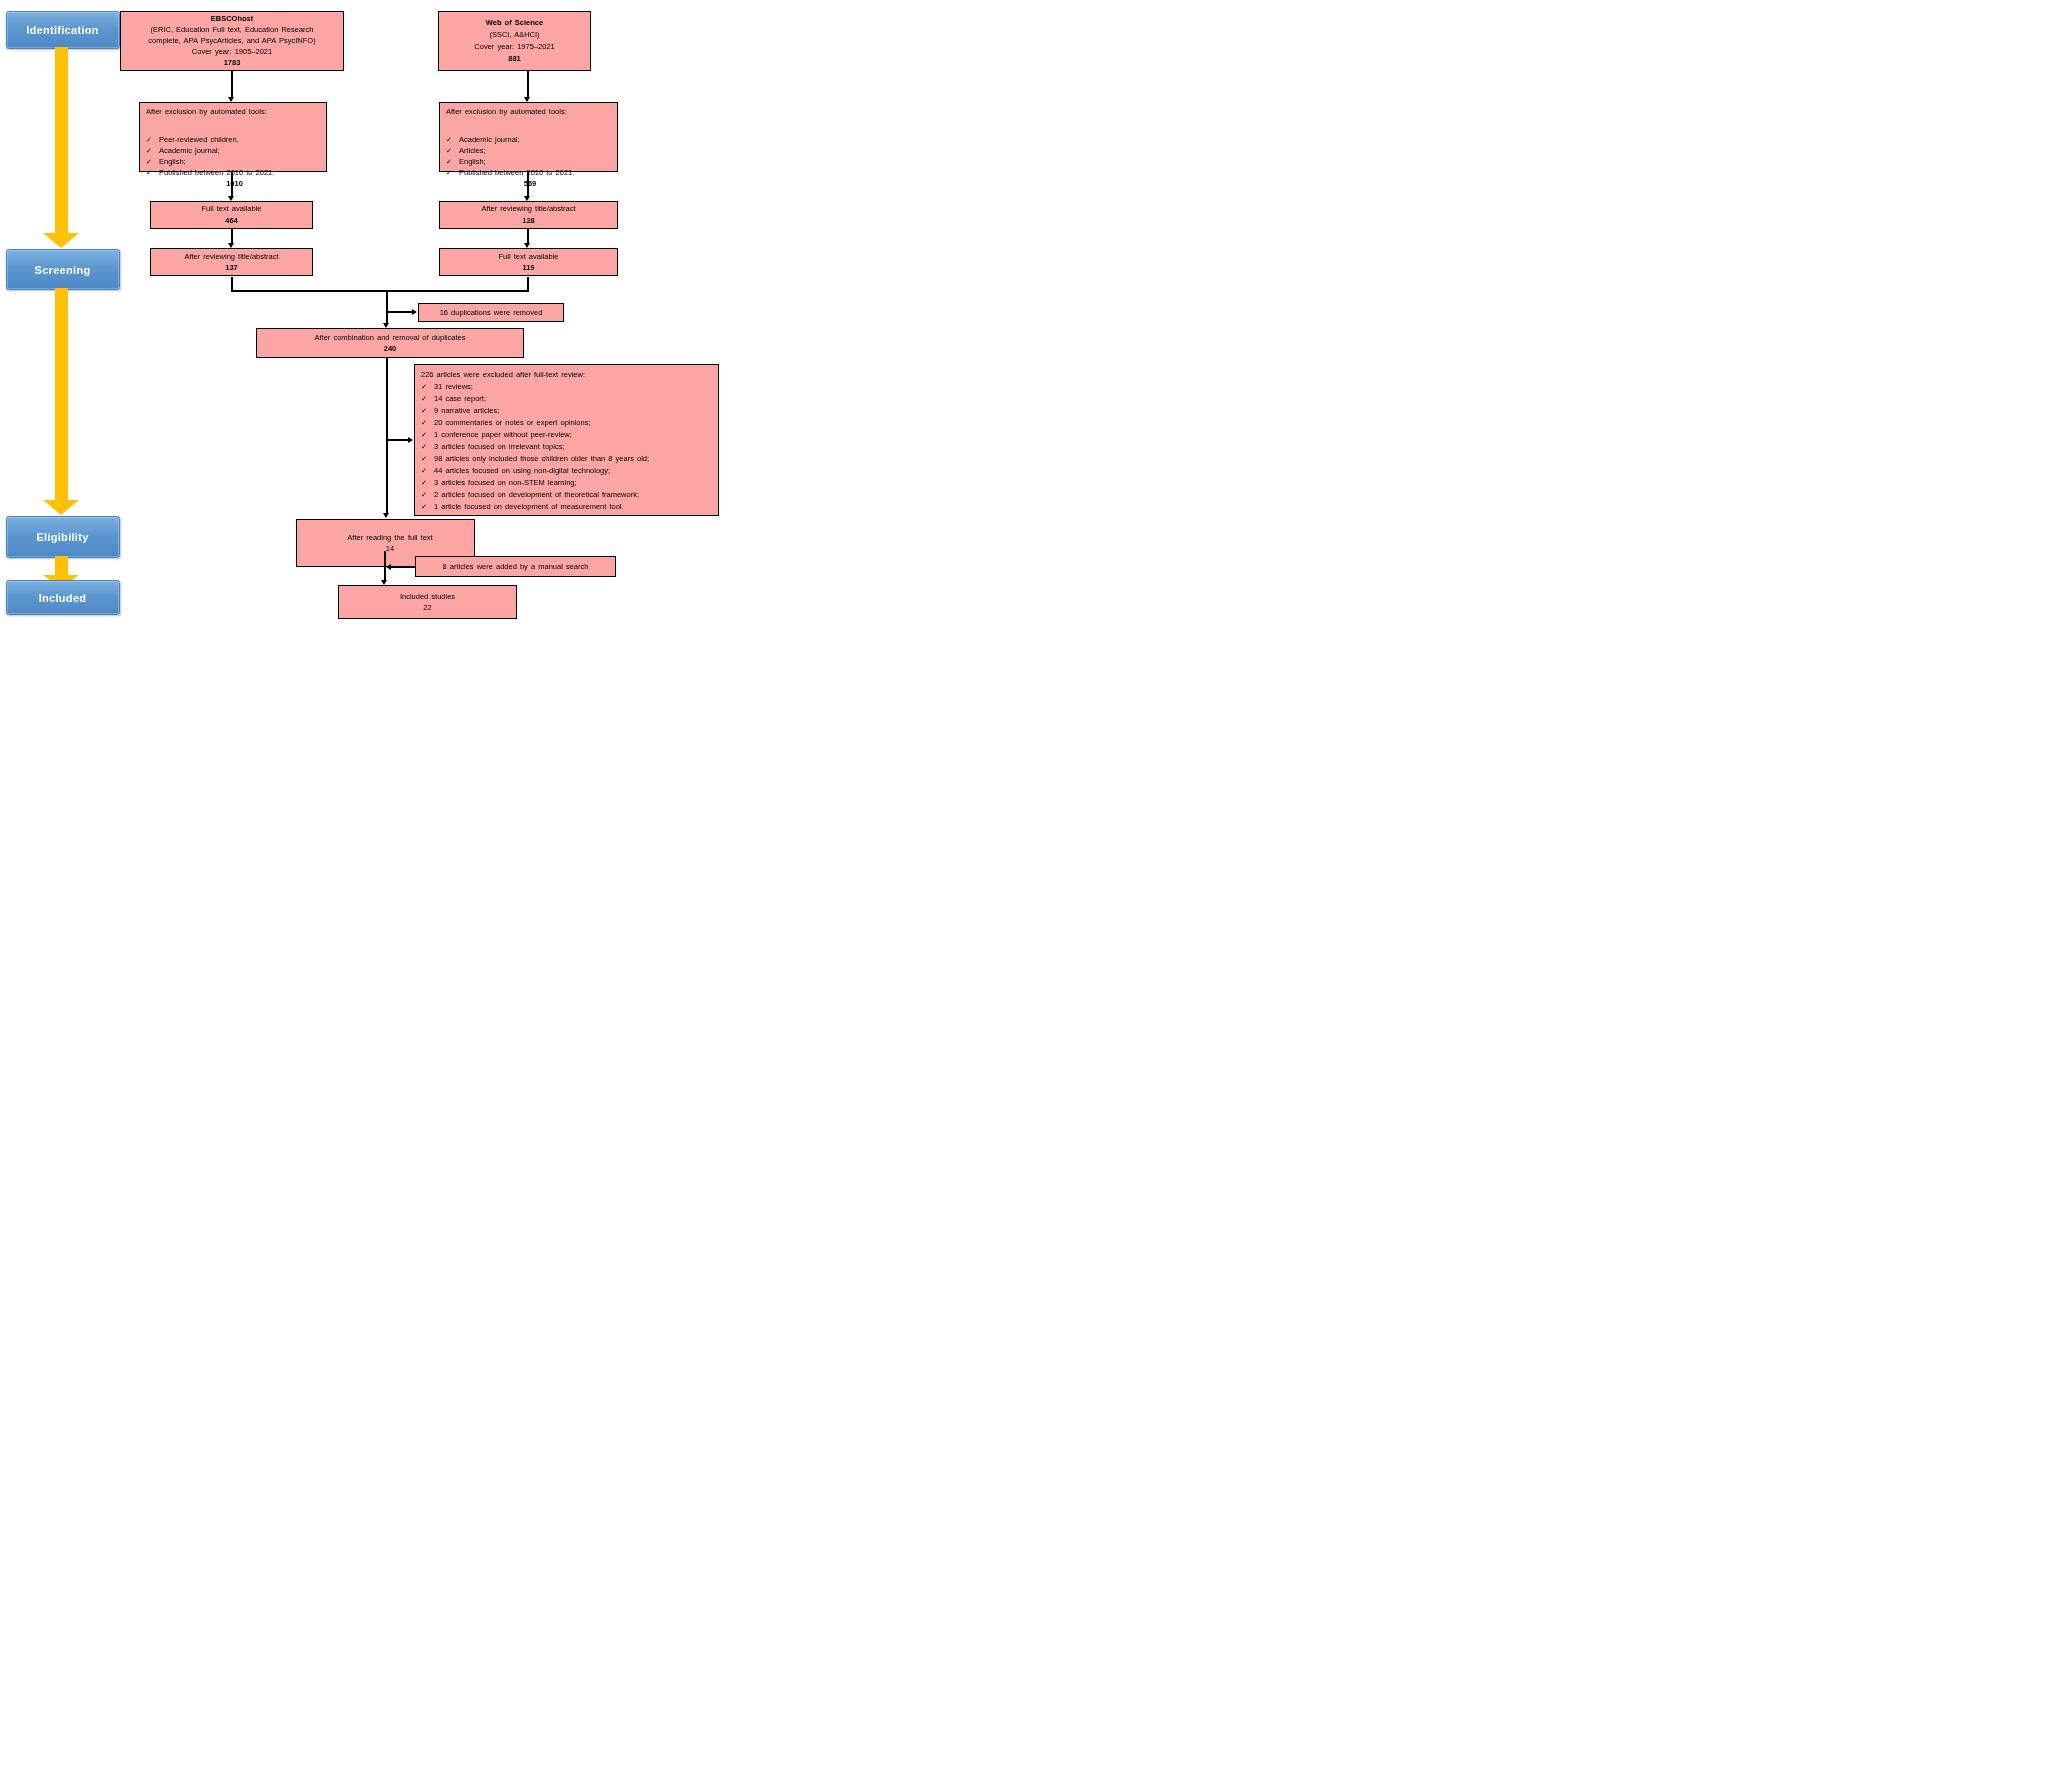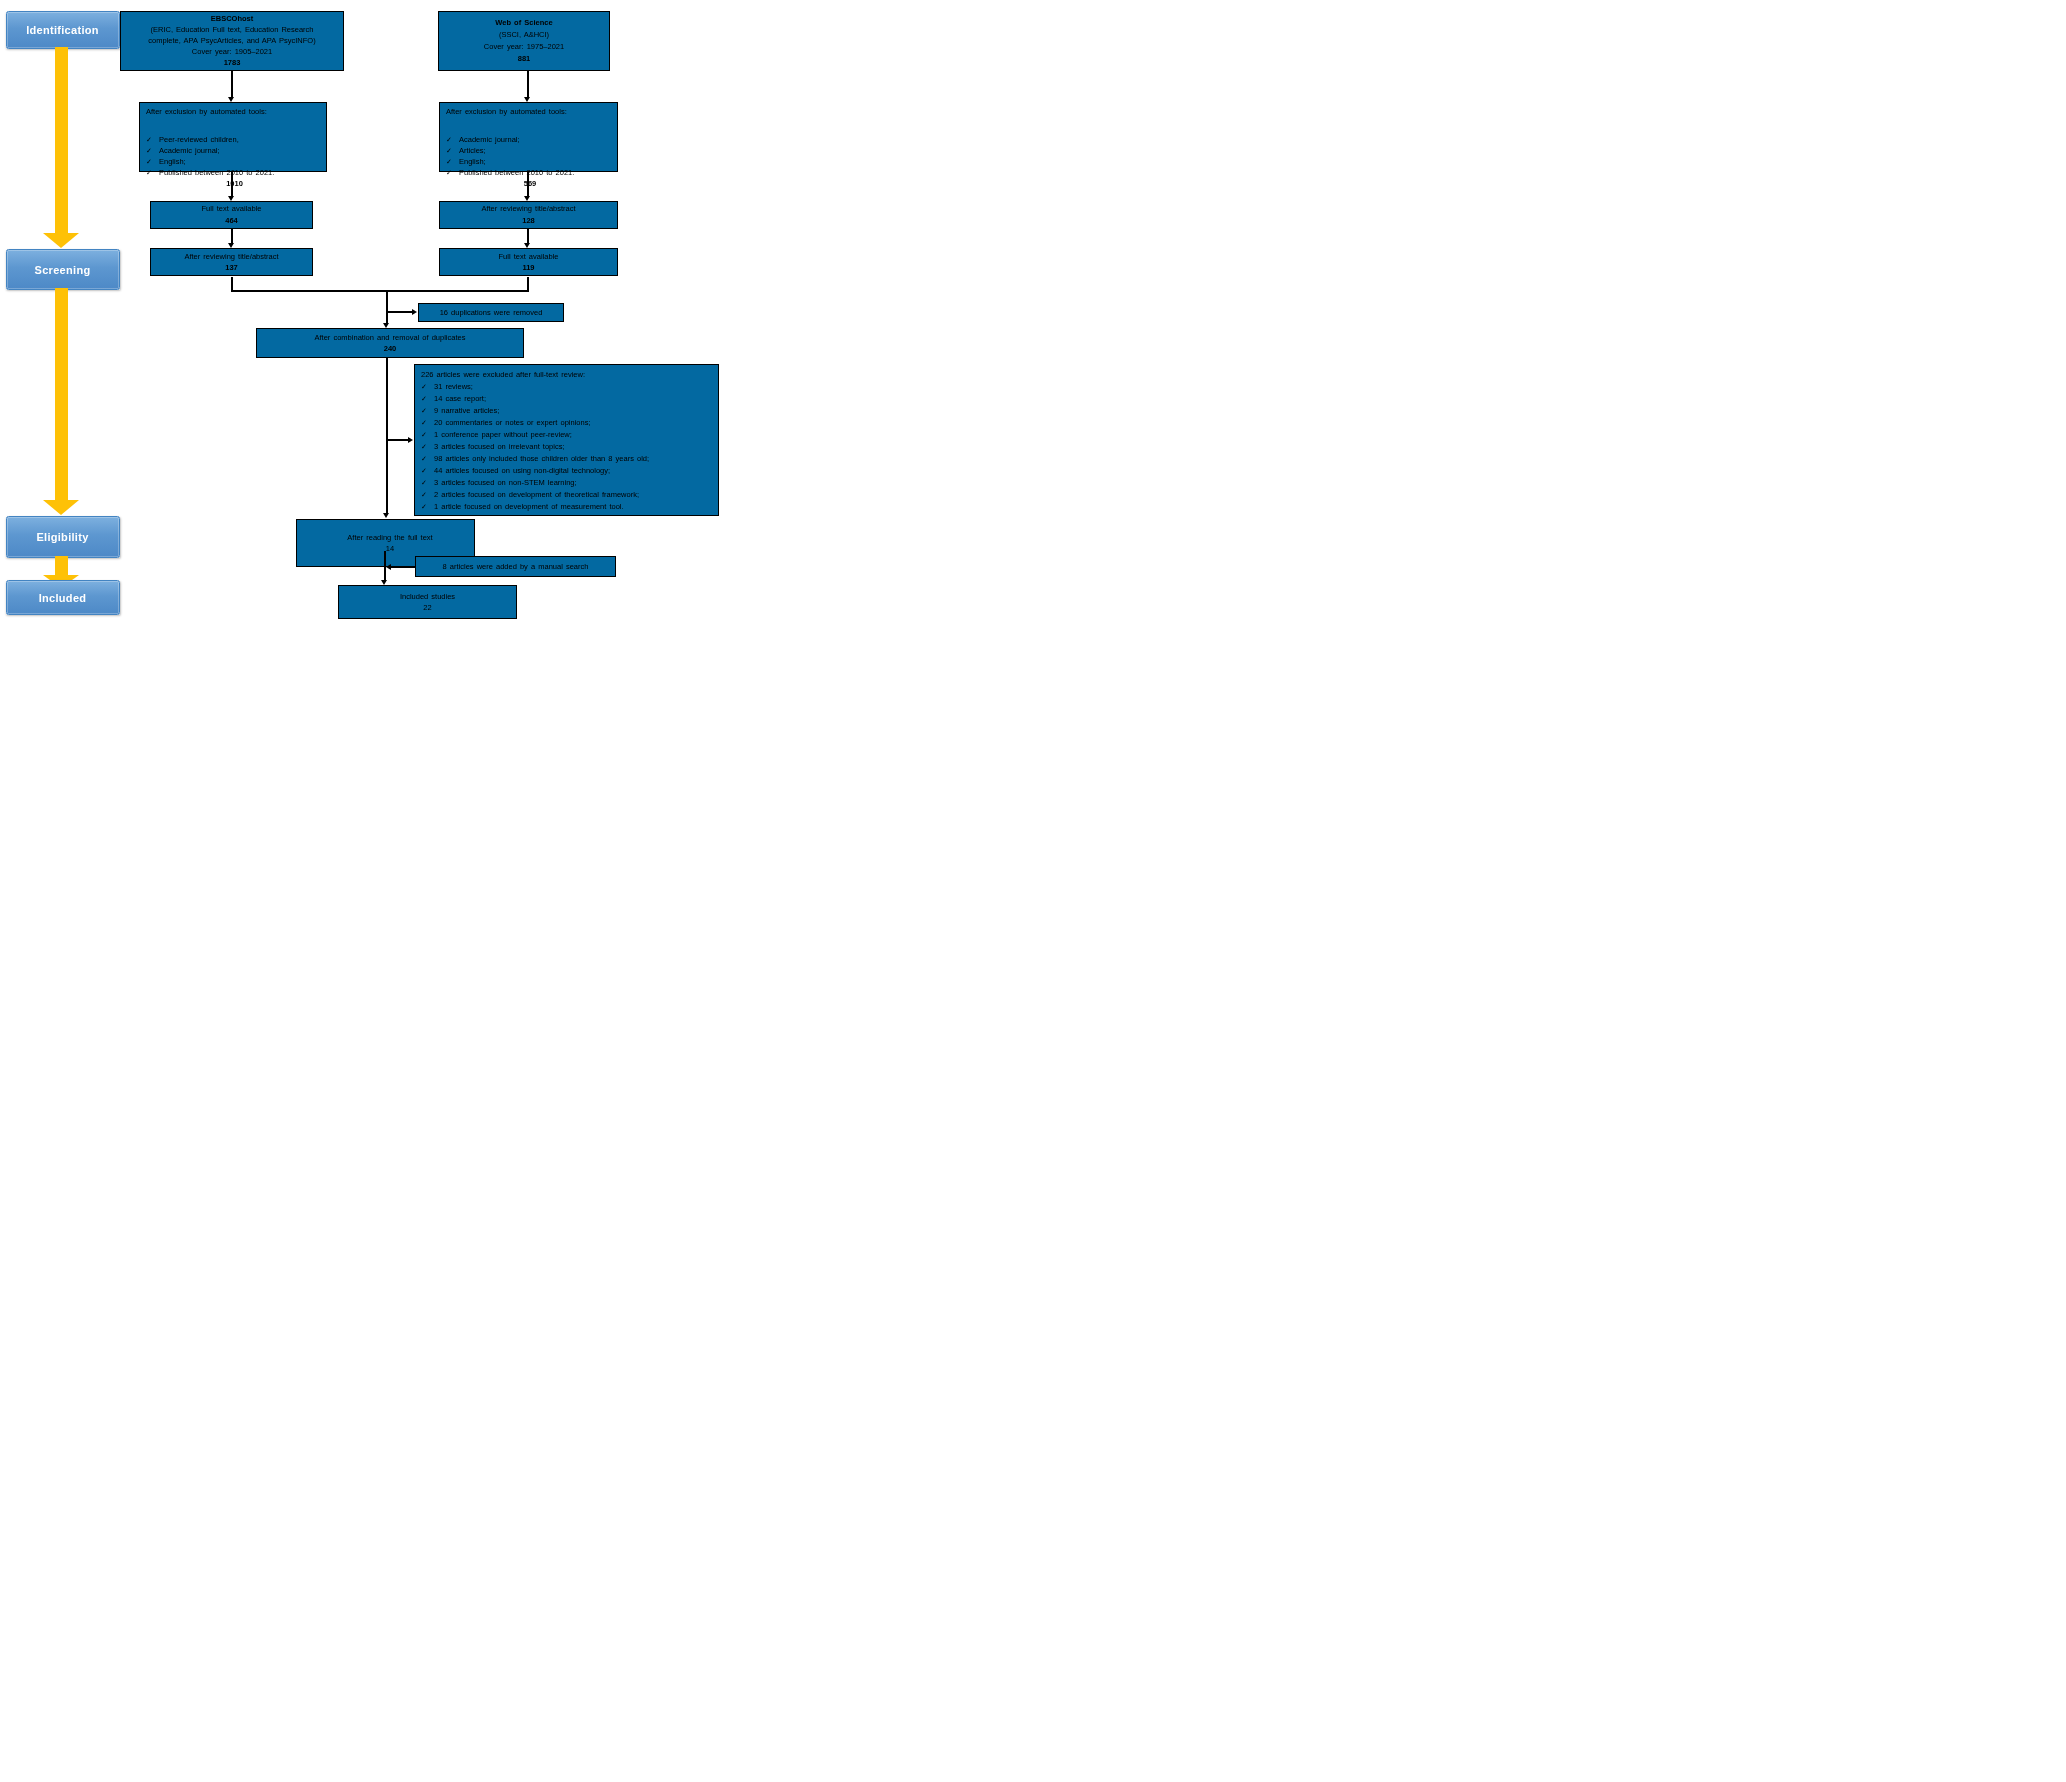--- a/index.html
+++ b/index.html
@@ -22,21 +22,21 @@
     color:#fff;font-weight:bold;font-size:11px;letter-spacing:0.3px;
   }
   
   .yshaft{position:absolute;width:13px;background:#fec106;}
   .yhead{position:absolute;width:0;height:0;
     border-left:18.5px solid transparent;border-right:18.5px solid transparent;}
   .yhead.big{border-top:15.5px solid #fec106;}
   .yhead.small{border-top:13px solid #fec106;}
   
   .fbox{
-    position:absolute;background:#0369a1;border:1.5px solid #000;
+    position:absolute;background:#fca5a5;border:1.5px solid #000;
     box-sizing:border-box;font-size:7.5px;line-height:11.5px;word-spacing:1px;
   }
   .cbox{display:flex;flex-direction:column;align-items:center;justify-content:center;text-align:center;}
   .bold{font-weight:bold;}
   .srcline{width:100%;text-align:center;}
   
   .listbox{padding:2.5px 3px 0 6px;}
   .listbox .head{line-height:11px;margin-bottom:17px;}
   .crow{display:flex;align-items:flex-start;line-height:11px;}
   .crow .chk{width:13px;flex:0 0 13px;font-size:7px;}
@@ -78,21 +78,21 @@
   <div class="stage" style="left:5.5px;top:580px;width:112px;height:33px;">Included</div>
 
   <div class="fbox cbox" style="left:120px;top:10.5px;width:224px;height:60px;line-height:11px;">
     <div class="srcline bold">EBSCOhost</div>
     <div class="srcline">(ERIC, Education Full text, Education Research</div>
     <div class="srcline">complete, APA PsycArticles, and APA PsycINFO)</div>
     <div class="srcline">Cover year: 1905–2021</div>
     <div class="srcline bold">1783</div>
   </div>
 
-  <div class="fbox cbox" style="left:438px;top:10.5px;width:172px;height:60px;line-height:12px;">
+  <div class="fbox cbox" style="left:438px;top:10.5px;width:153px;height:60px;line-height:12px;">
     <div class="srcline bold">Web of Science</div>
     <div class="srcline">(SSCI, A&amp;HCI)</div>
     <div class="srcline">Cover year: 1975–2021</div>
     <div class="srcline bold">881</div>
   </div>
 
   <div class="vline" style="left:231px;top:70px;height:26.6px;"></div>
   <div class="ahead-down" style="left:228px;top:97px;"></div>
   <div class="vline" style="left:527px;top:70px;height:26.6px;"></div>
   <div class="ahead-down" style="left:524px;top:97px;"></div>

